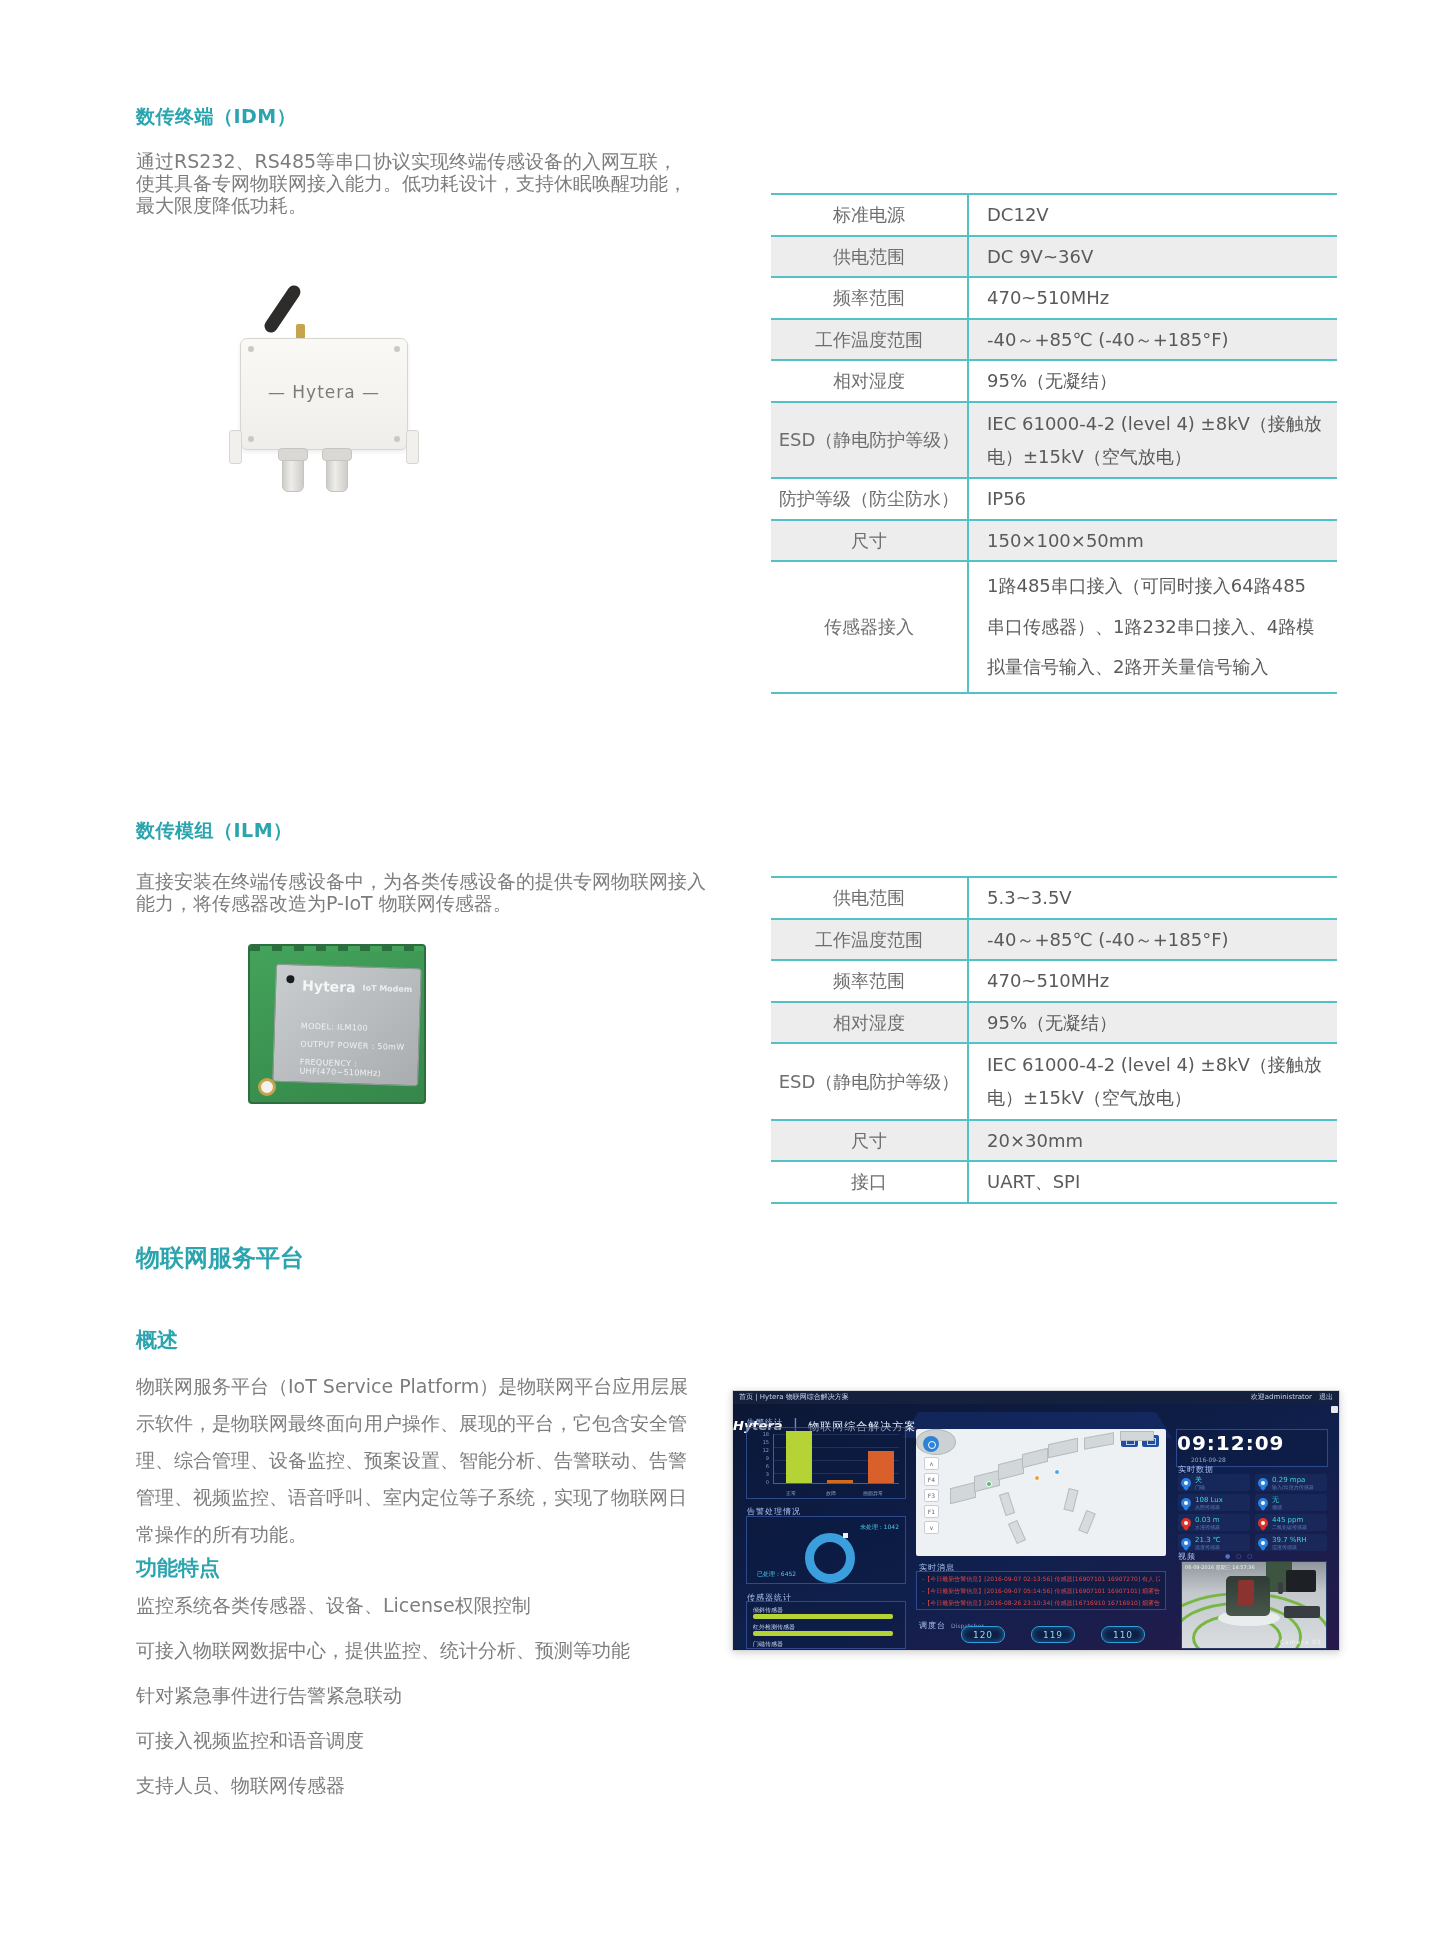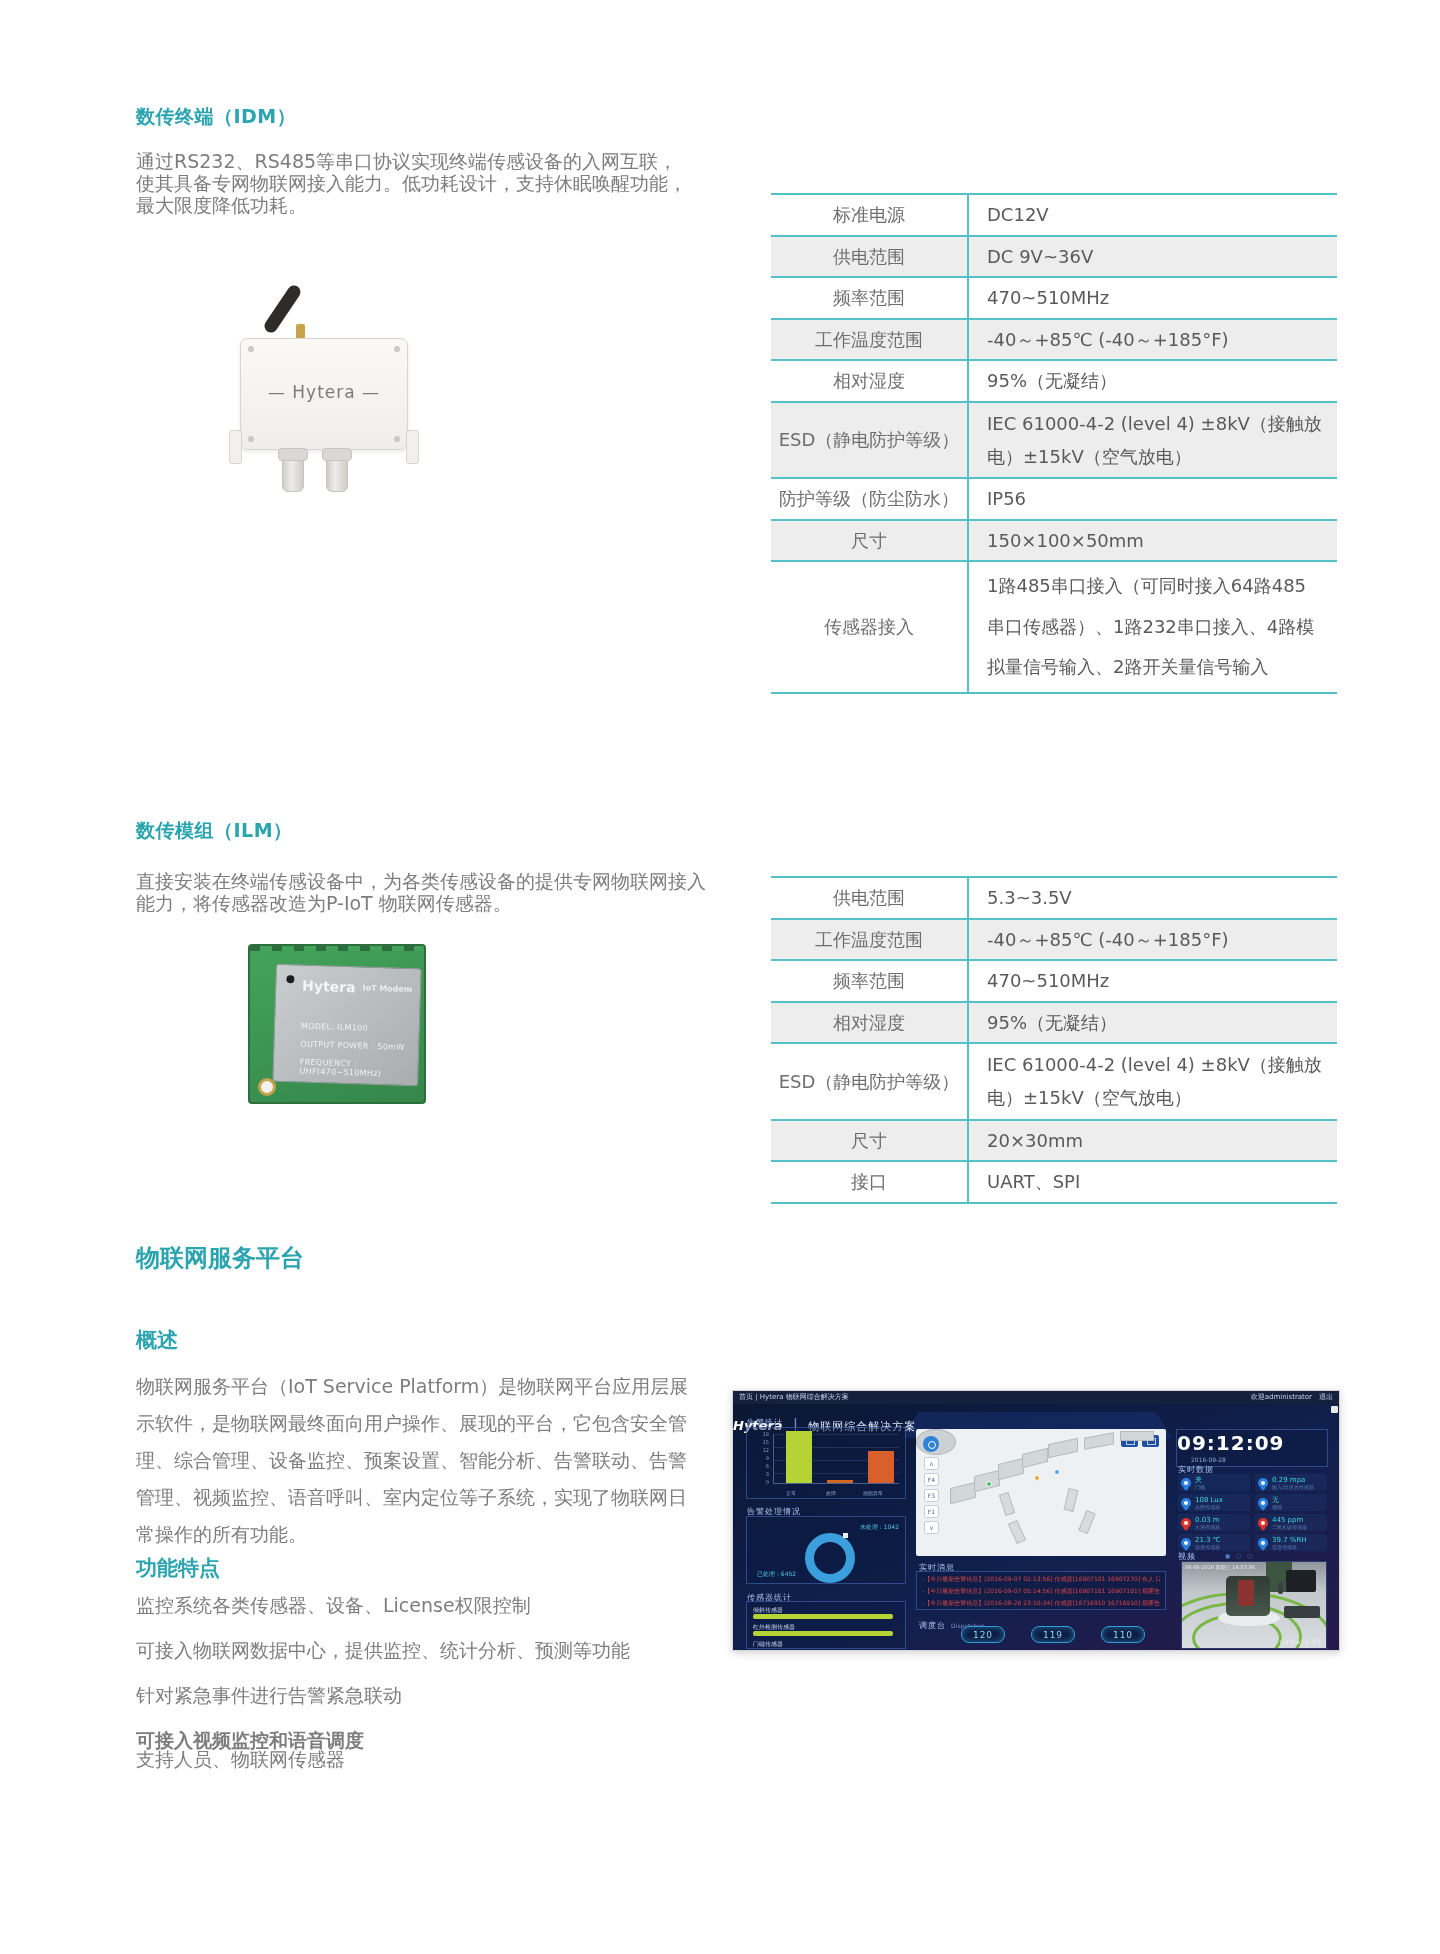--- a/index.html
+++ b/index.html
@@ -241,21 +241,21 @@
   </table>
 
 <div class="abs big-title" style="left:136px;top:1242px;">物联网服务平台</div>
 <div class="abs sub-title" style="left:136px;top:1326px;">概述</div>
 <div class="abs para" style="left:136px;top:1368px;width:562px;line-height:37px;">物联网服务平台（IoT Service Platform）是物联网平台应用层展示软件，是物联网最终面向用户操作、展现的平台，它包含安全管理、综合管理、设备监控、预案设置、智能分析、告警联动、告警管理、视频监控、语音呼叫、室内定位等子系统，实现了物联网日常操作的所有功能。</div>
 <div class="abs sub-title" style="left:136px;top:1554px;">功能特点</div>
 <div class="abs" style="left:136px;top:1596px;width:620px;">
   <div class="para" style="line-height:19px;margin-bottom:26px;">监控系统各类传感器、设备、License权限控制</div>
   <div class="para" style="line-height:19px;margin-bottom:26px;">可接入物联网数据中心，提供监控、统计分析、预测等功能</div>
   <div class="para" style="line-height:19px;margin-bottom:26px;">针对紧急事件进行告警紧急联动</div>
-  <div class="para" style="line-height:19px;font-weight:bold;">可接入视频监控和语音调度</div>
+  <div class="para" style="line-height:19px;margin-bottom:26px;">可接入视频监控和语音调度</div>
   <div class="para" style="line-height:19px;">支持人员、物联网传感器</div>
 </div>
 
 <div class="abs db">
   <div class="abs db-topbar">
     <span>首页 | Hytera 物联网综合解决方案</span>
     <span>欢迎administrator　退出</span>
   </div>
   <div class="abs db-main">
     <div class="abs db-corner"></div>

